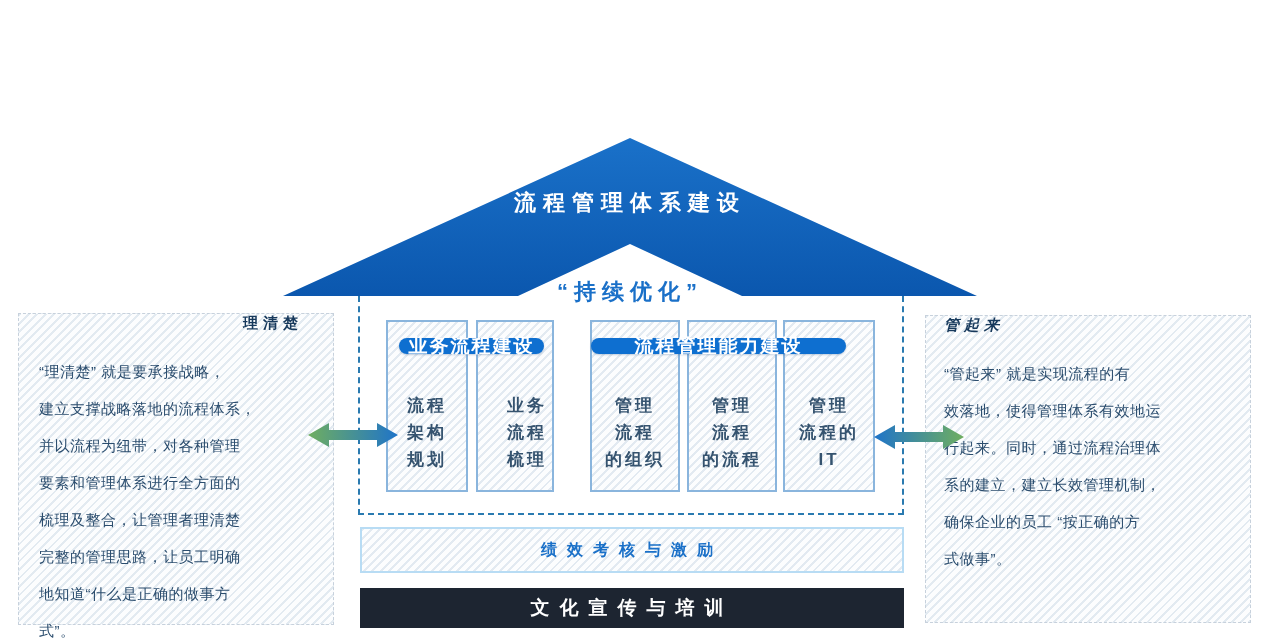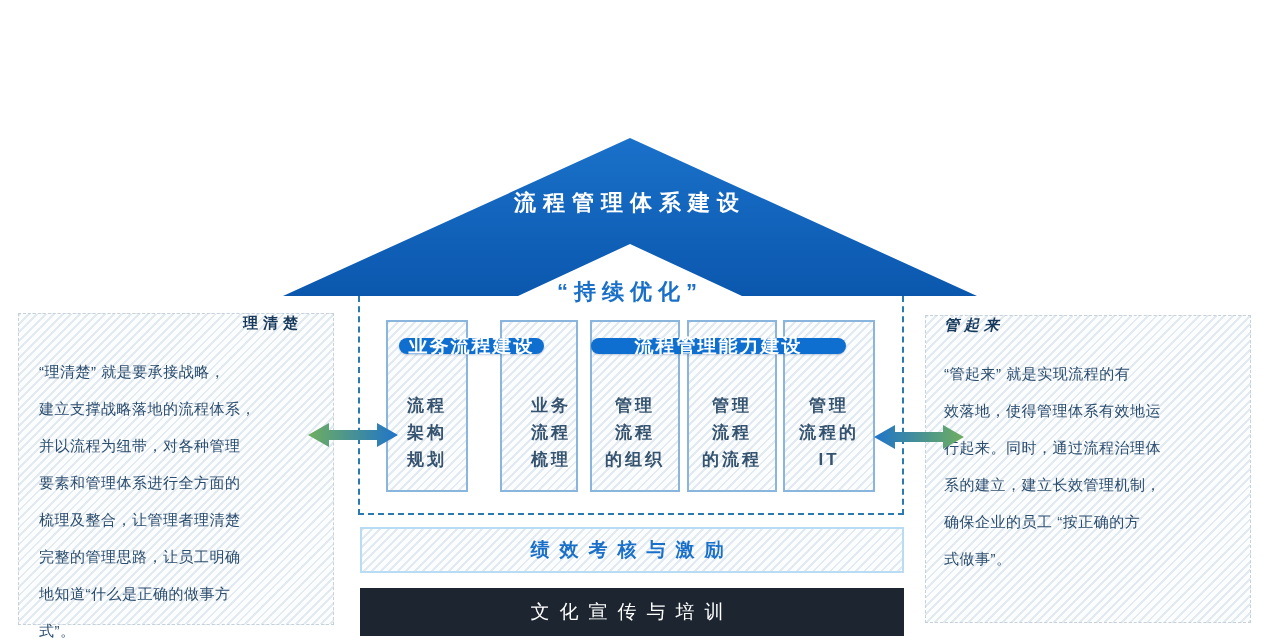--- a/index.html
+++ b/index.html
@@ -45,44 +45,44 @@
   .pillar{
     position:absolute;top:320px;height:172px;border:2px solid #8ab5dd;border-radius:0;
     display:flex;flex-direction:column;justify-content:center;align-items:center;
     padding-top:52px;
   }
   .pillar .col-line{
     font-size:17px;line-height:27px;letter-spacing:3px;color:var(--pillar-text,#35536f);
     font-weight:600;text-align:center;white-space:nowrap;
   }
   .p1{left:386px;width:82px;}
-  .p2{left:500px;width:78px;padding-left:24px;}
+  .p2{left:476px;width:78px;padding-left:24px;}
   .p3{left:590px;width:90px;}
   .p4{left:687px;width:90px;}
   .p5{left:783px;width:92px;}
   .group-header{
     position:absolute;top:338px;height:16px;border-radius:13px;
     background:var(--header-blue,#0e6fd0);color:#fff;font-weight:bold;font-size:19px;
     display:flex;align-items:center;justify-content:center;letter-spacing:2px;
     box-shadow:0 1px 2px rgba(10,60,120,0.25);z-index:3;
   }
   .gh1{left:399px;width:145px;}
   .gh2{left:591px;width:255px;}
   
   .perf-bar{
     position:absolute;left:360px;top:527px;width:544px;height:46px;
     border:2px solid #b8dcf4;
     display:flex;align-items:center;justify-content:center;
-    color:var(--label-blue,#1a70c8);font-size:19px;font-weight:bold;letter-spacing:10px;
+    color:var(--label-blue,#1a70c8);font-size:16px;font-weight:bold;letter-spacing:10px;
   }
   .culture-bar{
-    position:absolute;left:360px;top:588px;width:544px;height:48px;
+    position:absolute;left:360px;top:588px;width:544px;height:40px;
     background:var(--dark-bar,#1d2531);
     display:flex;align-items:center;justify-content:center;
-    color:#ffffff;font-size:19px;font-weight:normal;letter-spacing:10px;
+    color:#ffffff;font-size:19px;font-weight:bold;letter-spacing:10px;
   }
   
   .side-panel{
     position:absolute;border:1px dashed #c7d1dc;
   }
   .panel-left{left:18px;top:313px;width:316px;height:312px;}
   .panel-right{left:925px;top:315px;width:326px;height:308px;}
   .panel-title{
     font-size:15px;font-weight:bold;color:var(--navy,#17395c);letter-spacing:5px;
   }

